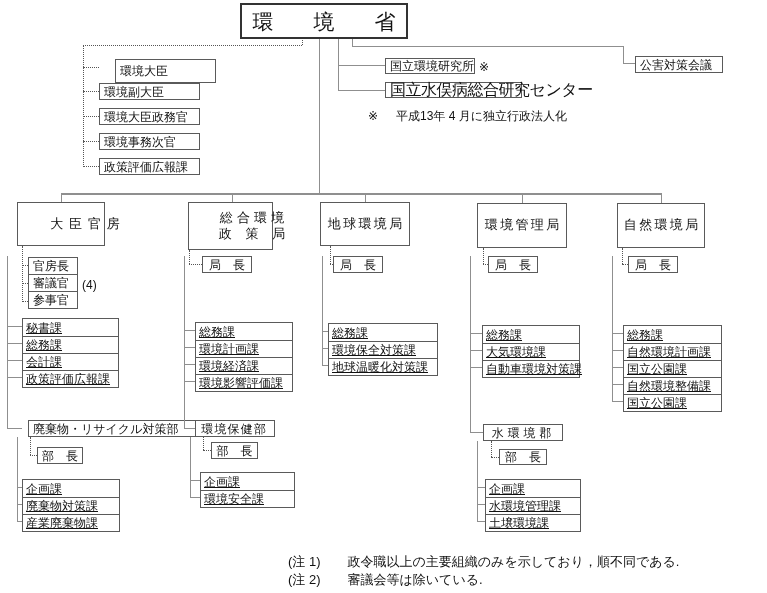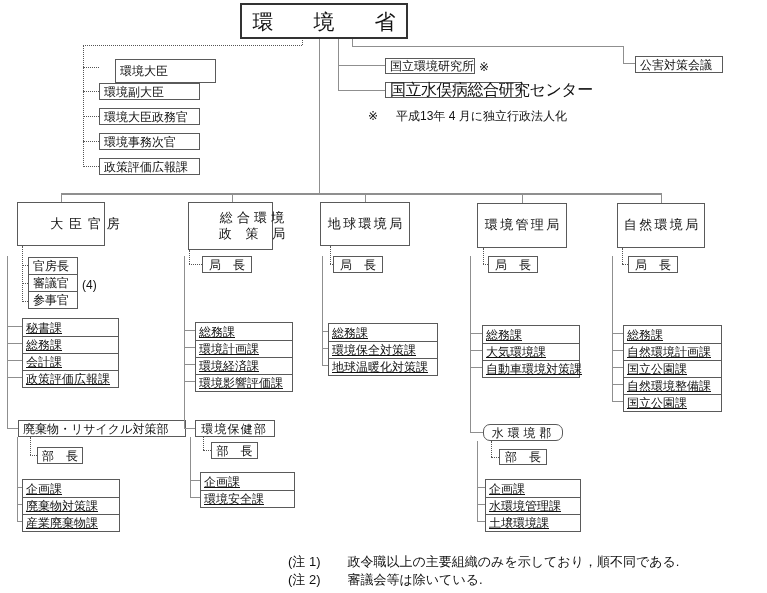--- a/index.html
+++ b/index.html
@@ -107,21 +107,21 @@
   <div class="hl" style="left:7px;top:377px;width:15px;"></div>
   <div class="hl" style="left:7px;top:428px;width:15px;"></div>
 
   <div class="tbl" style="left:22px;top:318px;width:97px;">
     <div class="row">秘書課</div>
     <div class="row">総務課</div>
     <div class="row">会計課</div>
     <div class="row">政策評価広報課</div>
   </div>
 
-  <div class="box" style="left:18px;top:420px;width:168px;height:17px;">廃棄物・リサイクル対策部</div>
+  <div class="box" style="left:28px;top:420px;width:168px;height:17px;">廃棄物・リサイクル対策部</div>
   <div class="dv" style="left:30px;top:437px;height:18px;"></div>
   <div class="dh" style="left:30px;top:455px;width:7px;"></div>
   <div class="box ctr" style="left:37px;top:447px;width:46px;height:17px;">部　長</div>
   <div class="vl" style="left:17px;top:437px;height:84px;"></div>
   <div class="hl" style="left:17px;top:487px;width:5px;"></div>
   <div class="hl" style="left:17px;top:504px;width:5px;"></div>
   <div class="hl" style="left:17px;top:521px;width:5px;"></div>
   <div class="tbl" style="left:22px;top:479px;width:98px;">
     <div class="row">企画課</div>
     <div class="row">廃棄物対策課</div>
@@ -182,21 +182,21 @@
   <div class="hl" style="left:470px;top:350px;width:12px;"></div>
   <div class="hl" style="left:470px;top:367px;width:12px;"></div>
   <div class="hl" style="left:470px;top:432px;width:13px;"></div>
 
   <div class="tbl" style="left:482px;top:325px;width:98px;">
     <div class="row">総務課</div>
     <div class="row">大気環境課</div>
     <div class="row">自動車環境対策課</div>
   </div>
 
-  <div class="box sp3" style="left:483px;top:424px;width:80px;height:17px;border-radius:7px;">水環境郡</div>
+  <div class="box sp3" style="left:483px;top:424px;width:80px;height:17px;">水環境郡</div>
   <div class="dv" style="left:491px;top:441px;height:16px;"></div>
   <div class="dh" style="left:491px;top:457px;width:8px;"></div>
   <div class="box ctr" style="left:499px;top:449px;width:48px;height:16px;">部　長</div>
   <div class="vl" style="left:477px;top:441px;height:80px;"></div>
   <div class="hl" style="left:477px;top:487px;width:8px;"></div>
   <div class="hl" style="left:477px;top:504px;width:8px;"></div>
   <div class="hl" style="left:477px;top:521px;width:8px;"></div>
   <div class="tbl" style="left:485px;top:479px;width:96px;">
     <div class="row">企画課</div>
     <div class="row">水環境管理課</div>

